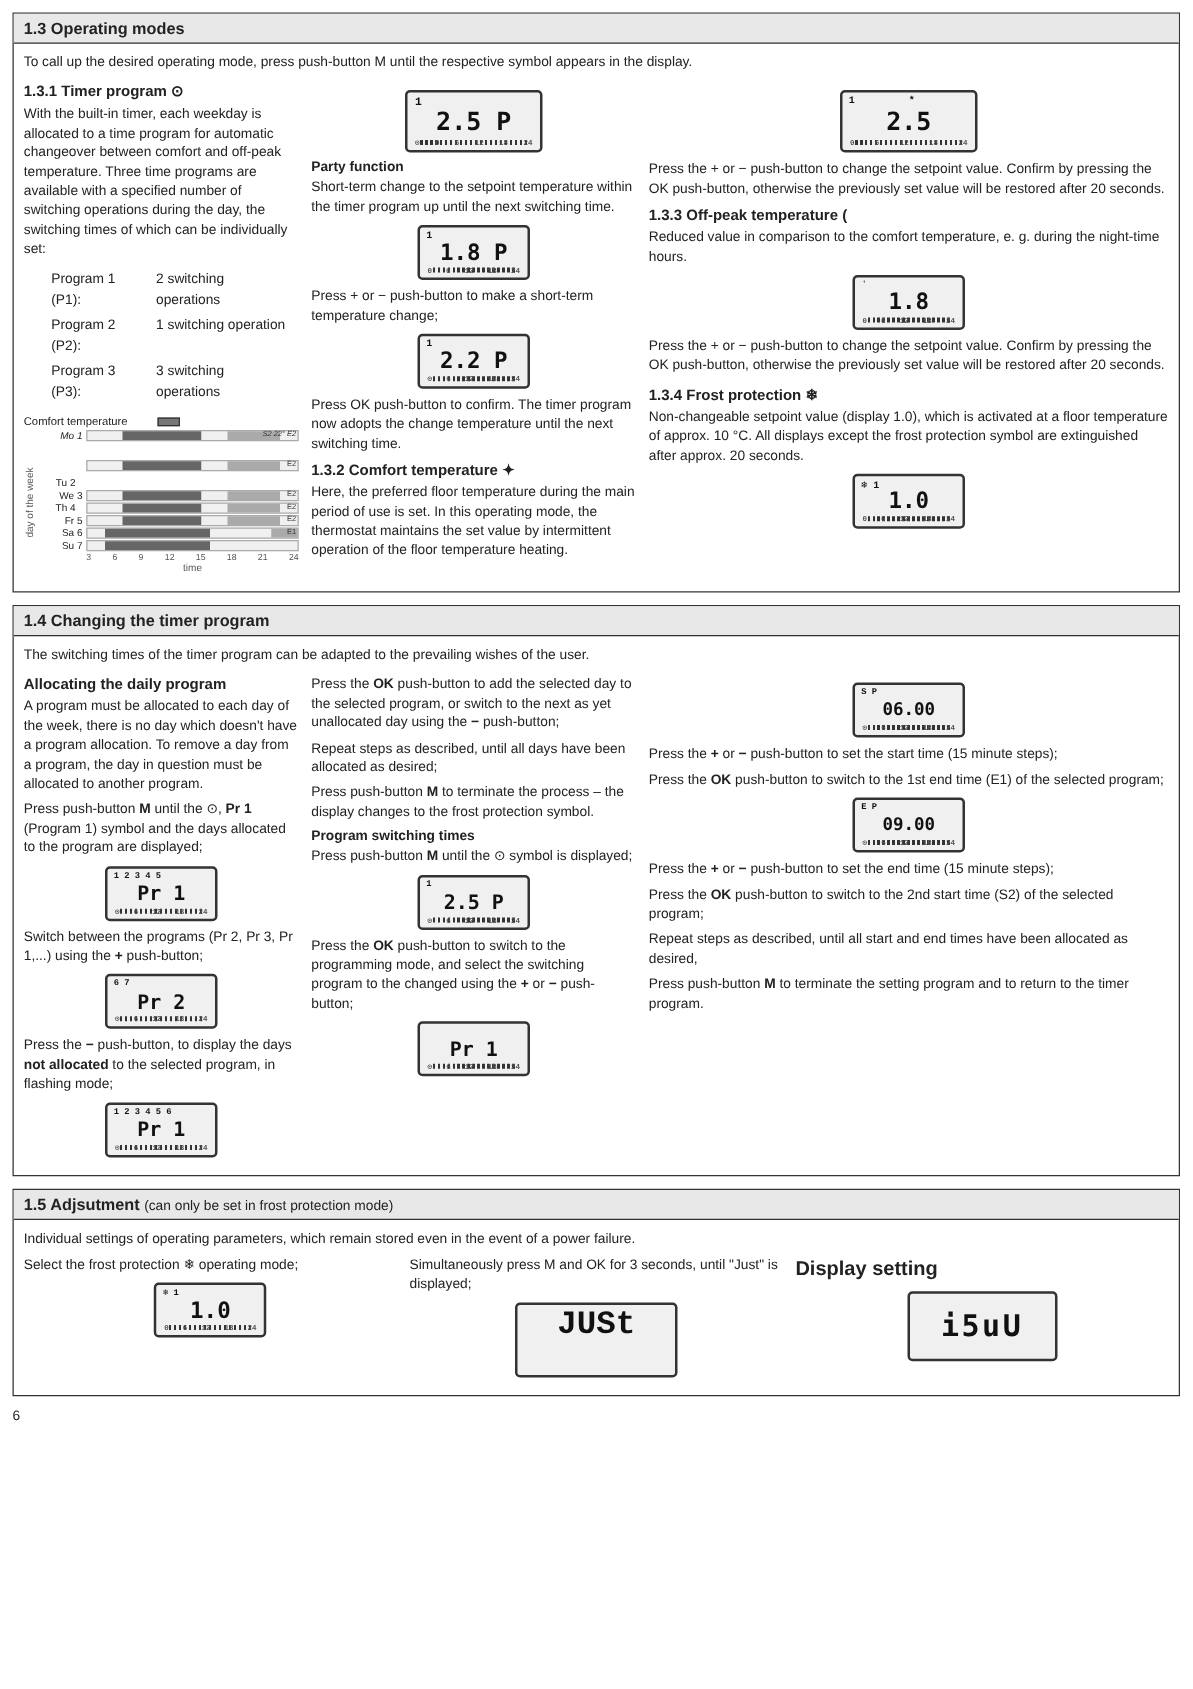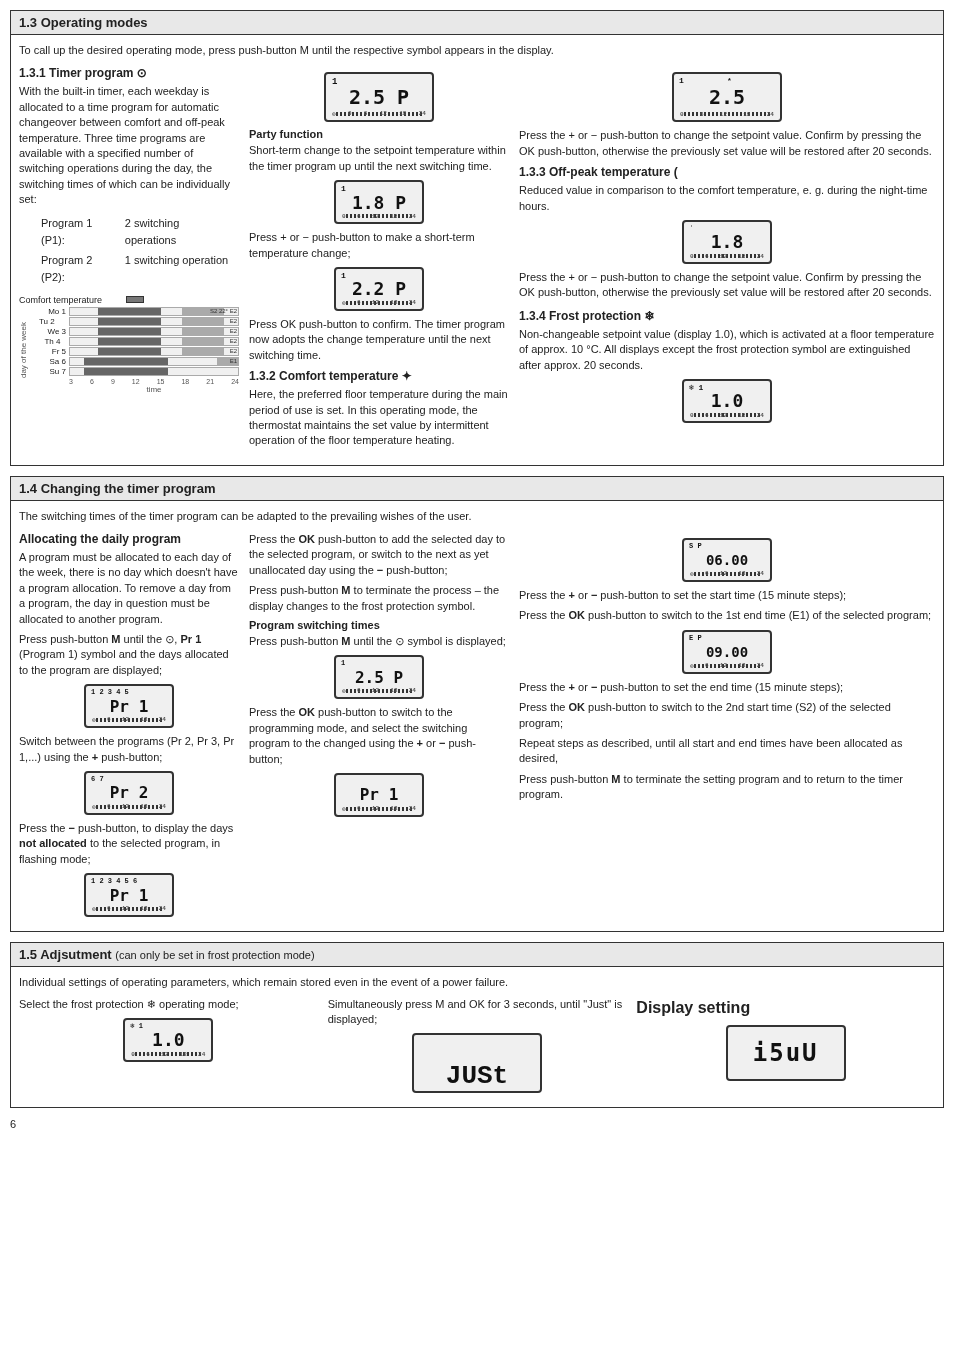--- a/index.html
+++ b/index.html
@@ -141,21 +141,21 @@
       font-size: 11px;
     }
     .display-just {
       border: 2px solid #333;
       border-radius: 4px;
       background: #f0f0f0;
       width: 130px;
       height: 60px;
       margin: 6px auto;
       display: flex;
-      align-items: flex-end;
+      align-items: flex-start;
       justify-content: center;
       font-family: 'Courier New', monospace;
       font-size: 26px;
       font-weight: bold;
       color: #111;
     }
     .display-disp {
       border: 2px solid #333;
       border-radius: 4px;
       background: #f0f0f0;
@@ -194,43 +194,47 @@
           <table>
             <tbody>
                 <tr>
               <td>Program 1 (P1):</td>
               <td>2 switching operations</td>
             </tr>
             <tr>
               <td>Program 2 (P2):</td>
               <td>1 switching operation</td>
             </tr>
+            <tr>
+              <td>Program 3 (P3):</td>
+              <td>3 switching operations</td>
+            </tr>
           </tbody>
             </table>
         </div>
 
         <div class="timer-chart">
           <div style="font-size:9px; margin-bottom:2px; display:flex; align-items:center; gap:24px;">
             <span style="font-size:9px;">Comfort temperature</span>
             <span style="display:inline-block;width:18px;height:7px;background:#777;border:1px solid #333;"></span>
           </div>
           <div class="timer-chart-inner">
             <div style="width:20px; font-size:8px; color:#555; writing-mode:vertical-rl; transform:rotate(180deg); text-align:center; align-self:center; flex-shrink:0;">day of the week</div>
             <div class="chart-area">
 
-              <div style="display:flex; align-items:center; margin-bottom:1px;">
+              <div style="display:flex; align-items:center; margin-bottom:1px;font-style:italic;">
                 <div style="width:30px;font-size:8px;text-align:right;padding-right:3px;flex-shrink:0;">Mo 1</div>
                 <div style="flex:1;height:9px;background:#f0f0f0;border:1px solid #aaa;position:relative;">
                   <div style="position:absolute;left:16.7%;width:37.5%;height:100%;background:#666;"></div>
                   <div style="position:absolute;left:66.7%;width:25%;height:100%;background:#aaa;"></div>
                   <div style="position:absolute;right:1px;font-size:6px;top:0;color:#333;">S2 22° E2</div>
                 </div>
               </div>
               <div style="display:flex; align-items:center; margin-bottom:1px;">
-                <div style="width:30px;font-size:8px;text-align:left;padding-right:3px;flex-shrink:0;">Tu 2</div>
+                <div style="width:30px;font-size:8px;text-align:center;padding-right:3px;flex-shrink:0;margin-top:28px;">Tu 2</div>
                 <div style="flex:1;height:9px;background:#f0f0f0;border:1px solid #aaa;position:relative;">
                   <div style="position:absolute;left:16.7%;width:37.5%;height:100%;background:#666;"></div>
                   <div style="position:absolute;left:66.7%;width:25%;height:100%;background:#aaa;"></div>
                   <div style="position:absolute;right:1px;font-size:6px;top:0;color:#333;">E2</div>
                 </div>
               </div>
               <div style="display:flex; align-items:center; margin-bottom:1px;">
                 <div style="width:30px;font-size:8px;text-align:right;padding-right:3px;flex-shrink:0;">We 3</div>
                 <div style="flex:1;height:9px;background:#f0f0f0;border:1px solid #aaa;position:relative;">
                   <div style="position:absolute;left:16.7%;width:37.5%;height:100%;background:#666;"></div>
@@ -462,20 +466,21 @@
             <span>18</span>
             <span>24</span>
           </div>
         </div>
       </div>
 
       <div class="col-mid">
         <p>
           Press the <strong>OK</strong> push-button to add the selected day to the selected program, or switch to the next as yet unallocated day using the <strong>−</strong> push-button;
         </p>
+        <p>Repeat steps as described, until all days have been allocated as desired;</p>
         <p>
           Press push-button <strong>M</strong> to terminate the process – the display changes to the frost protection symbol.
         </p>
 
         <h4>Program switching times</h4>
         <p>
           Press push-button <strong>M</strong> until the ⊙ symbol is displayed;
         </p>
         <div class="display-mockup small">
           <span style="position:absolute;top:2px;left:5px;font-size:7px;">1</span>

